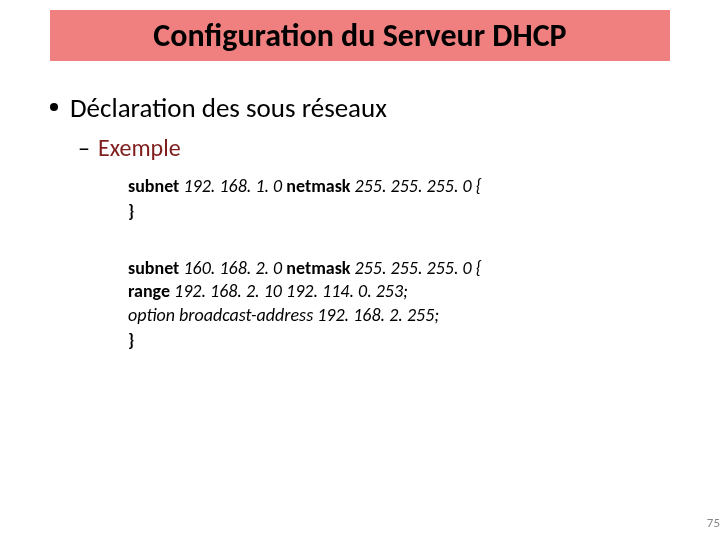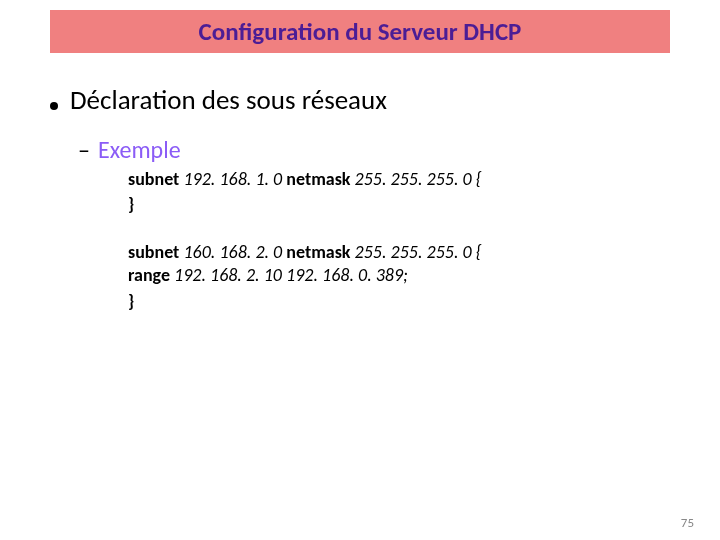--- a/index.html
+++ b/index.html
@@ -11,31 +11,31 @@
     position: relative;
     overflow: hidden;
   }
   .title-bar {
     background: #f08080;
     margin: 10px 50px 0 50px;
     padding: 6px 0;
     text-align: center;
   }
   .title-text {
-    font-size: 25px;
+    font-size: 32px;
     font-weight: bold;
-    color: #4c1d95;
+    color: #000000;
   }
   .content {
     padding: 30px 50px 0 50px;
   }
   .bullet-row {
     display: flex;
-    align-items: center;
-    margin-bottom: 19px;
+    align-items: flex-start;
+    margin-bottom: 9px;
   }
   .bullet-dot {
     width: 8px;
     height: 8px;
     background: #000;
     border-radius: 50%;
     margin-right: 12px;
     margin-top: 12px;
     flex-shrink: 0;
   }
@@ -49,25 +49,25 @@
     margin-left: 28px;
     margin-bottom: 4px;
   }
   .dash {
     font-size: 24px;
     margin-right: 8px;
     color: #000;
   }
   .sub-text {
     font-size: 24px;
-    color: #8b5cf6;
+    color: #7f1d1d;
   }
   .code-block {
     margin-left: 78px;
-    margin-top: 4px;
+    margin-top: 13px;
   }
   .code-line {
     font-size: 18px;
     color: #000;
     line-height: 1.3;
     font-style: italic;
     font-family: Calibri, Arial, sans-serif;
   }
   .code-line .kw {
     font-weight: bold;
@@ -80,21 +80,21 @@
     font-weight: bold;
     font-style: normal;
     margin-top: 2px;
   }
   .block-gap {
     height: 20px;
   }
   .page-number {
     position: absolute;
     bottom: 10px;
-    right: 26px;
+    right: 0;
     font-size: 13px;
     color: #888;
   }
 </style>
 </head>
 <body>
 
 <div class="title-bar">
   <span class="title-text">Configuration du Serveur DHCP</span>
 </div>
@@ -113,19 +113,20 @@
 
   <div class="code-block">
     <div class="code-line"><span class="kw">subnet</span><span class="plain"> 192. 168. 1. 0 </span><span class="kw">netmask</span><span class="plain"> 255. 255. 255. 0 {</span></div>
     <div class="code-line brace"><span>}</span></div>
   </div>
 
   <div class="block-gap"></div>
 
   <div class="code-block">
     <div class="code-line"><span class="kw">subnet</span><span class="plain"> 160. 168. 2. 0 </span><span class="kw">netmask</span><span class="plain"> 255. 255. 255. 0 {</span></div>
-    <div class="code-line"><span class="kw"> range</span><span class="plain">   192. 168. 2. 10    192. 168. 0. 389;</span></div>
+    <div class="code-line"><span class="kw"> range</span><span class="plain">   192. 168. 2. 10    192. 114. 0. 253;</span></div>
+    <div class="code-line"><span class="plain">option broadcast-address 192. 168. 2. 255;</span></div>
     <div class="code-line brace"><span> }</span></div>
   </div>
 
 </div>
 
 <div class="page-number">75</div>
 
 </body></html>

